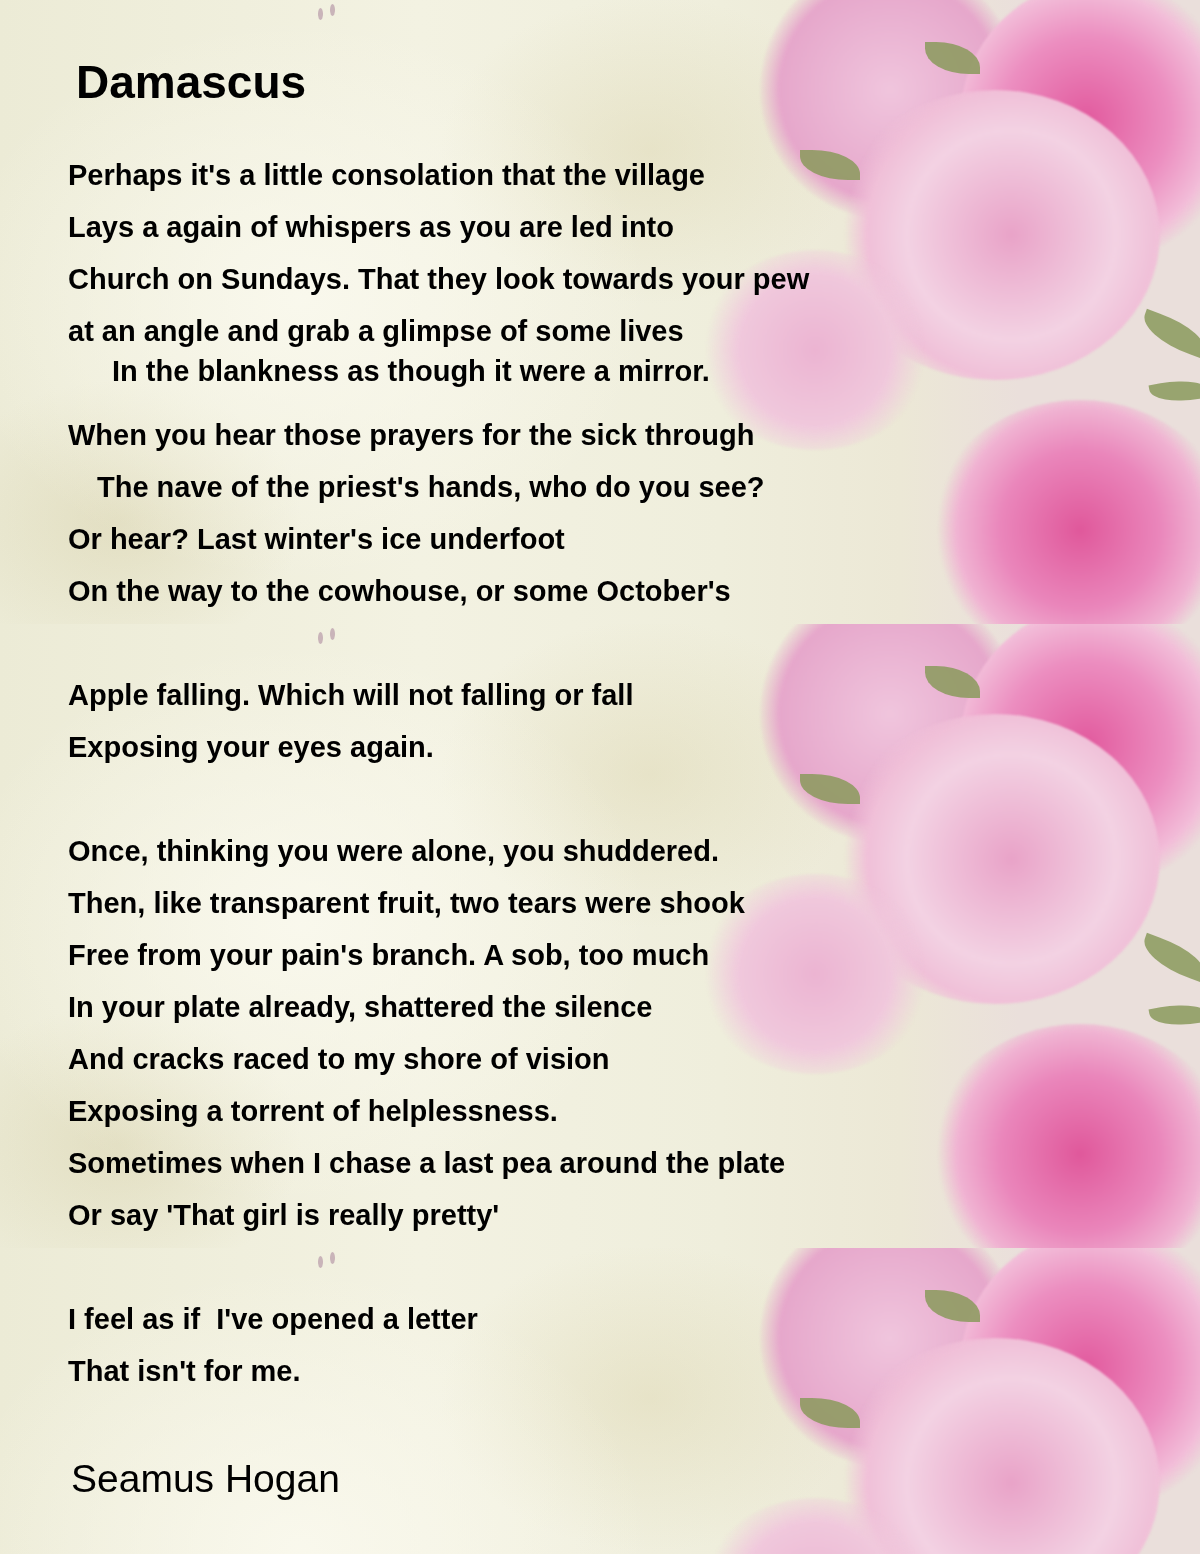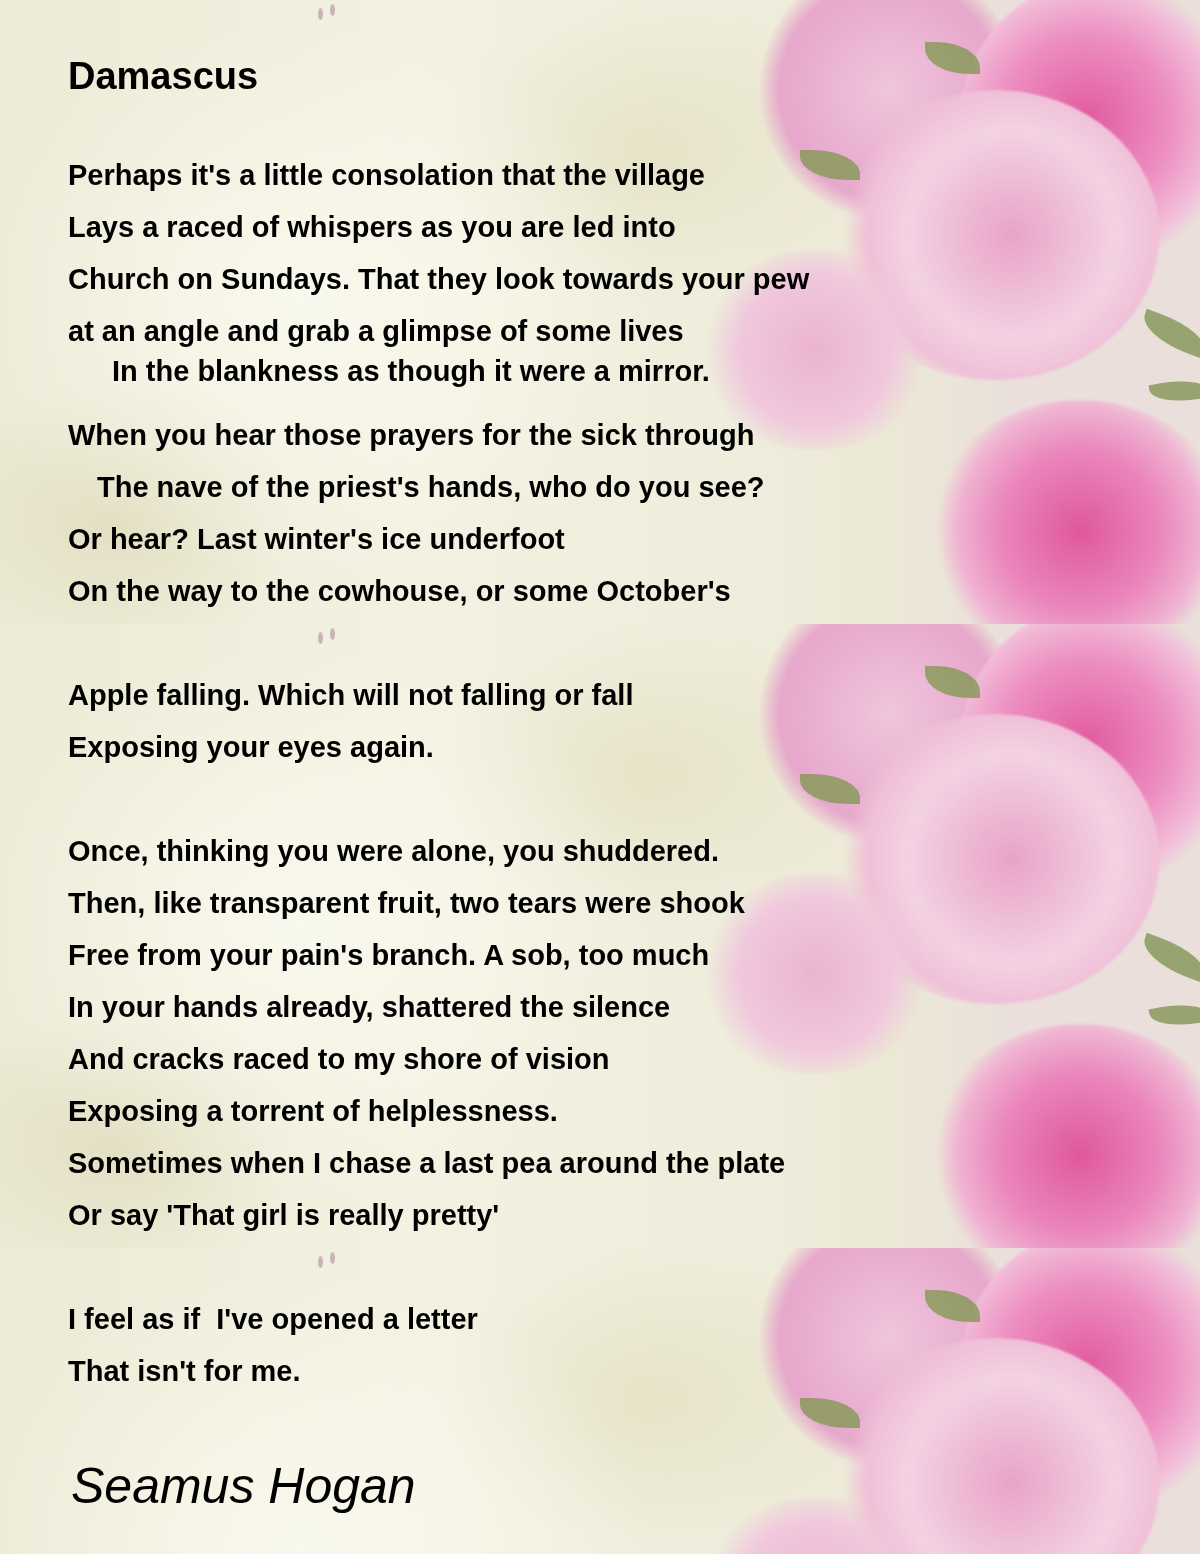--- a/index.html
+++ b/index.html
@@ -32,42 +32,41 @@
   .content {
     position: absolute;
     left: 68px;
     top: 0;
     width: 900px;
     z-index: 2;
   }
   .title {
     position: absolute;
     top: 55px;
-    left: 0;
-    font-size: 38px;
+    left: 8px;
+    font-size: 46px;
     font-weight: bold;
     color: #000;
     margin: 0;
     white-space: nowrap;
   }
   .poem-line {
     position: absolute;
     left: 0;
     font-size: 29px;
     font-weight: bold;
     color: #000;
     white-space: pre;
     line-height: 34px;
   }
   .author {
     position: absolute;
     left: 3px;
     top: 1457px;
-    font-size: 50px;
-    font-style: italic;
+    font-size: 39px;
     color: #000;
     white-space: nowrap;
   }
 </style>
 </head>
 <body>
 
 <div class="tile" style="top:0;">
   <div class="speck" style="left:318px;top:8px;"></div>
   <div class="speck" style="left:330px;top:4px;"></div>
@@ -104,36 +103,36 @@
   <div class="rose petal" style="left:830px;top:90px;width:330px;height:290px;background:radial-gradient(circle at 55% 50%, #e9a3c8, #f3d2e3 45%, #f0c0d8 62%, rgba(240,192,216,0) 72%);"></div>
   <div class="rose petal" style="left:700px;top:250px;width:230px;height:200px;background:radial-gradient(circle at 50% 50%, #ecb4d2, #f0c8dc 50%, rgba(240,200,220,0) 72%);"></div>
   <div class="leaf" style="left:925px;top:42px;width:55px;height:32px;"></div>
   <div class="leaf" style="left:800px;top:150px;width:60px;height:30px;"></div>
 </div>
 
 <div class="content">
   <h1 class="title">Damascus</h1>
 
   <div class="poem-line" style="top:158px;">Perhaps it's a little consolation that the village</div>
-  <div class="poem-line" style="top:210px;">Lays a raced of whispers as you are led into</div>
+  <div class="poem-line" style="top:210px;">Lays a again of whispers as you are led into</div>
   <div class="poem-line" style="top:262px;">Church on Sundays. That they look towards your pew</div>
   <div class="poem-line" style="top:314px;">at an angle and grab a glimpse of some lives</div>
   <div class="poem-line" style="top:354px;margin-left:44px;">In the blankness as though it were a mirror.</div>
   <div class="poem-line" style="top:418px;">When you hear those prayers for the sick through</div>
   <div class="poem-line" style="top:470px;margin-left:29px;">The nave of the priest's hands, who do you see?</div>
   <div class="poem-line" style="top:522px;">Or hear? Last winter's ice underfoot</div>
   <div class="poem-line" style="top:574px;">On the way to the cowhouse, or some October's</div>
 
   <div class="poem-line" style="top:678px;">Apple falling. Which will not falling or fall</div>
   <div class="poem-line" style="top:730px;">Exposing your eyes again.</div>
 
   <div class="poem-line" style="top:834px;">Once, thinking you were alone, you shuddered.</div>
   <div class="poem-line" style="top:886px;">Then, like transparent fruit, two tears were shook</div>
   <div class="poem-line" style="top:938px;">Free from your pain's branch. A sob, too much</div>
-  <div class="poem-line" style="top:990px;">In your hands already, shattered the silence</div>
+  <div class="poem-line" style="top:990px;">In your plate already, shattered the silence</div>
   <div class="poem-line" style="top:1042px;text-align:center;">And cracks raced to my shore of vision</div>
   <div class="poem-line" style="top:1094px;">Exposing a torrent of helplessness.</div>
   <div class="poem-line" style="top:1146px;">Sometimes when I chase a last pea around the plate</div>
   <div class="poem-line" style="top:1198px;">Or say 'That girl is really pretty'</div>
 
   <div class="poem-line" style="top:1302px;">I feel as if  I've opened a letter</div>
   <div class="poem-line" style="top:1354px;">That isn't for me.</div>
 
   <div class="author">Seamus Hogan</div>
 </div>

